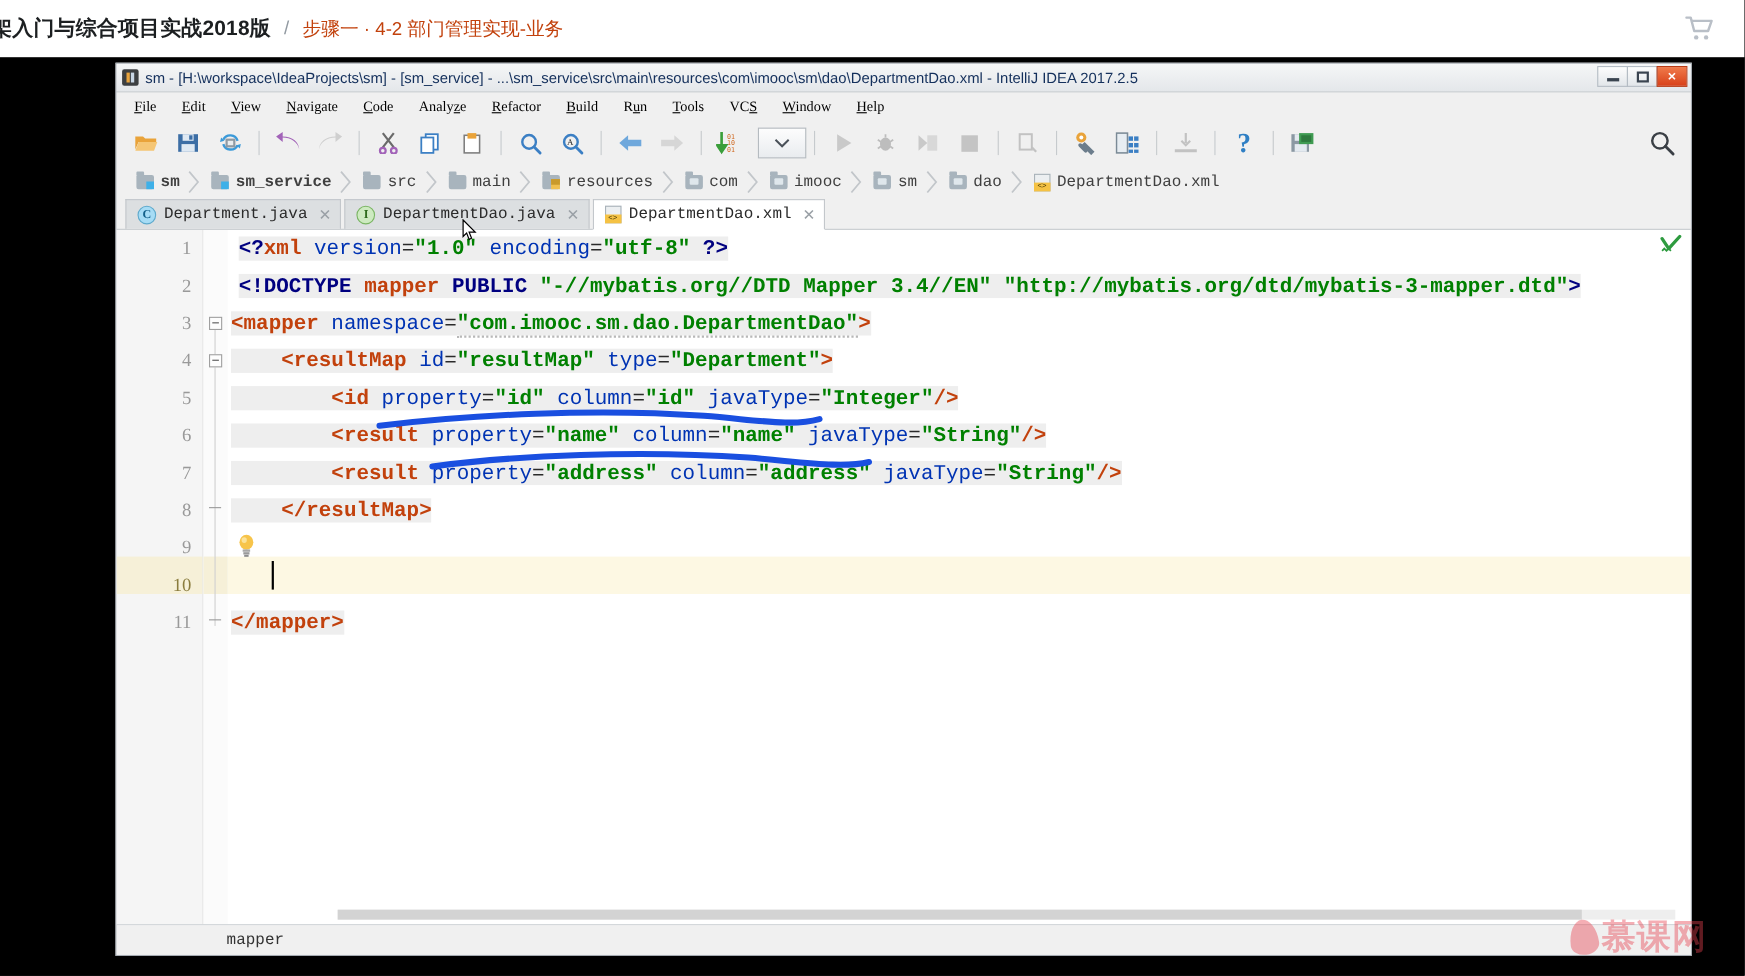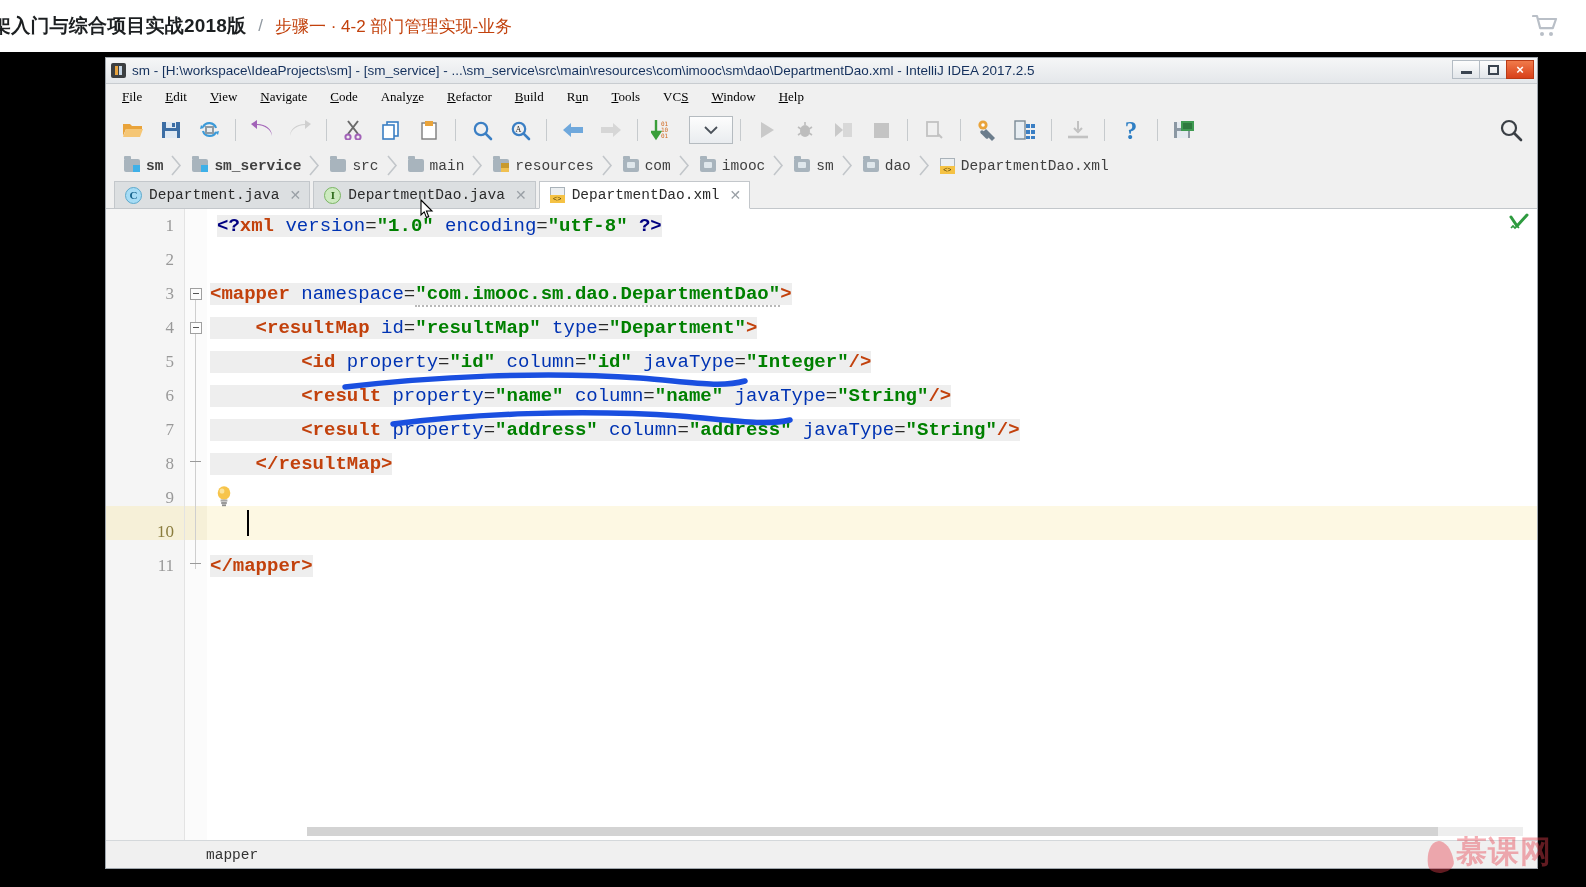--- a/index.html
+++ b/index.html
@@ -478,21 +478,21 @@
   #sb-right {
     position: absolute; right: 16px; top: 0; bottom: 0;
     display: flex; align-items: center; gap: 20px;
   }
   .sb-dim { color: #8d949a; }
 
   
   #watermark {
     position: absolute;
     right: 34px; bottom: 14px;
-    display: flex; align-items: flex-end;
+    display: flex; align-items: center;
     opacity: 0.42;
     pointer-events: none;
   }
   #wm-flame {
     width: 26px; height: 32px;
     background: #e8414f;
     border-radius: 50% 50% 50% 50% / 70% 70% 30% 30%;
     transform: rotate(-8deg);
     margin-right: 3px;
   }
@@ -889,20 +889,21 @@
       <div class="fold" style="top:113px;"></div>
       <div class="fold end" style="top:247px;"></div>
       <div class="fold end" style="top:349px;"></div>
     </div>
 
     <div id="code-area">
       <div class="row-hl" style="top:297px;"></div>
 
       <div class="code-line" style="top:0px; left:10px;"><span class="hl-bg"><span class="tok-meta">&lt;?</span><span class="tok-tag">xml</span> <span class="tok-attr">version</span><span class="tok-punct">=</span><span class="tok-val">"1.0"</span> <span class="tok-attr">encoding</span><span class="tok-punct">=</span><span class="tok-val">"utf-8"</span> <span class="tok-meta">?&gt;</span></span></div>
 
+      <div class="code-line" style="top:34px; left:10px;"><span class="hl-bg"><span class="tok-meta">&lt;!DOCTYPE</span> <span class="tok-tag">mapper</span> <span class="tok-meta">PUBLIC</span> <span class="tok-val">"-//mybatis.org//DTD Mapper 3.4//EN"</span> <span class="tok-val">"http://mybatis.org/dtd/mybatis-3-mapper.dtd"</span><span class="tok-meta">&gt;</span></span></div>
 
       <div class="code-line" style="top:68px; left:3px;"><span class="hl-bg"><span class="tok-tag">&lt;mapper</span> <span class="tok-attr">namespace</span><span class="tok-punct">=</span><span class="tok-val underline-wave">"com.imooc.sm.dao.DepartmentDao"</span><span class="tok-tag">&gt;</span></span></div>
 
       <div class="code-line" style="top:102px; left:3px;"><span class="hl-bg">    <span class="tok-tag">&lt;resultMap</span> <span class="tok-attr">id</span><span class="tok-punct">=</span><span class="tok-val">"resultMap"</span> <span class="tok-attr">type</span><span class="tok-punct">=</span><span class="tok-val">"Department"</span><span class="tok-tag">&gt;</span></span></div>
 
       <div class="code-line" style="top:136px; left:3px;"><span class="hl-bg">        <span class="tok-tag">&lt;id</span> <span class="tok-attr">property</span><span class="tok-punct">=</span><span class="tok-val">"id"</span> <span class="tok-attr">column</span><span class="tok-punct">=</span><span class="tok-val">"id"</span> <span class="tok-attr">javaType</span><span class="tok-punct">=</span><span class="tok-val">"Integer"</span><span class="tok-tag">/&gt;</span></span></div>
 
       <div class="code-line" style="top:170px; left:3px;"><span class="hl-bg">        <span class="tok-tag">&lt;result</span> <span class="tok-attr">property</span><span class="tok-punct">=</span><span class="tok-val">"name"</span> <span class="tok-attr">column</span><span class="tok-punct">=</span><span class="tok-val">"name"</span> <span class="tok-attr">javaType</span><span class="tok-punct">=</span><span class="tok-val">"String"</span><span class="tok-tag">/&gt;</span></span></div>
 
       <div class="code-line" style="top:204px; left:3px;"><span class="hl-bg">        <span class="tok-tag">&lt;result</span> <span class="tok-attr">property</span><span class="tok-punct">=</span><span class="tok-val">"address"</span> <span class="tok-attr">column</span><span class="tok-punct">=</span><span class="tok-val">"address"</span> <span class="tok-attr">javaType</span><span class="tok-punct">=</span><span class="tok-val">"String"</span><span class="tok-tag">/&gt;</span></span></div>

